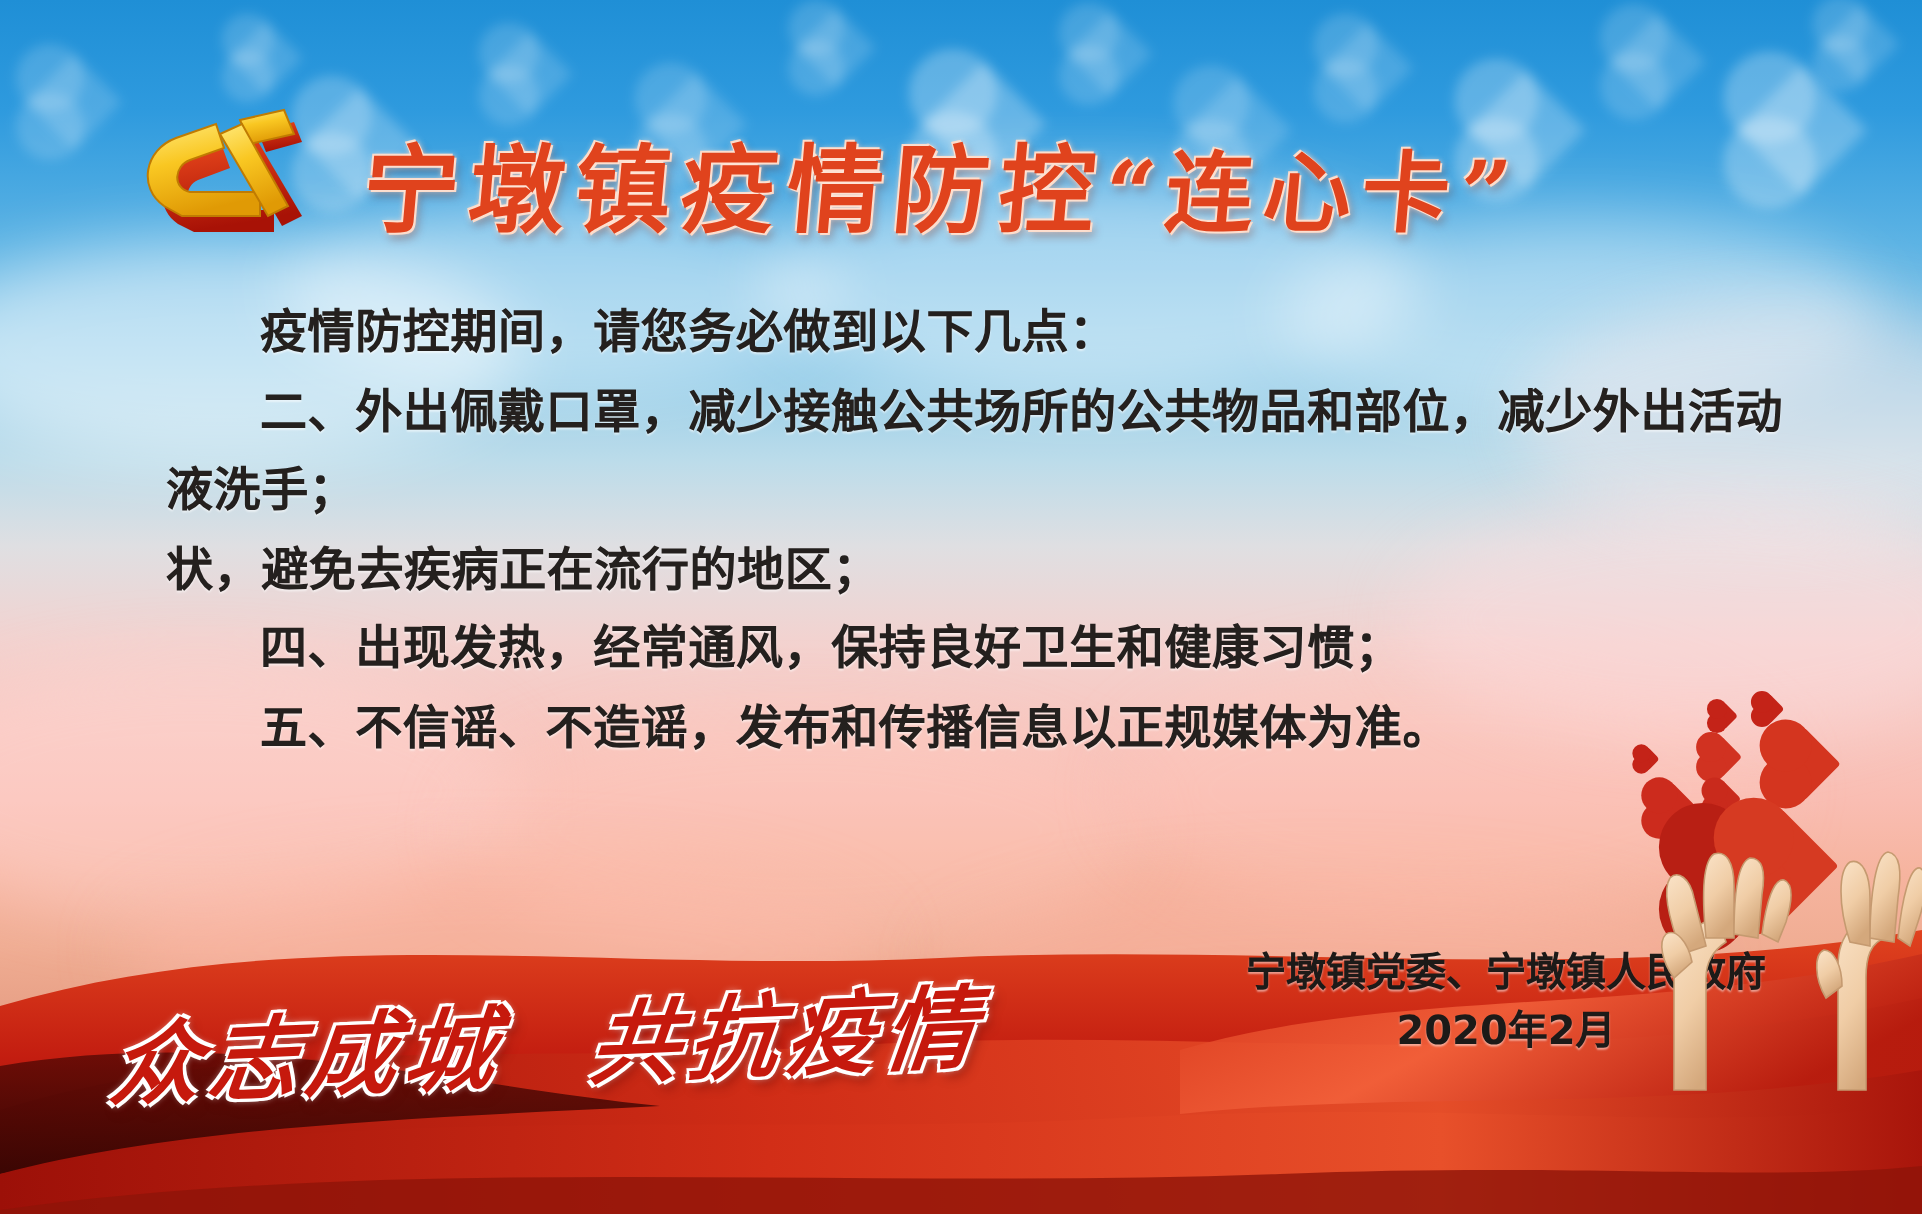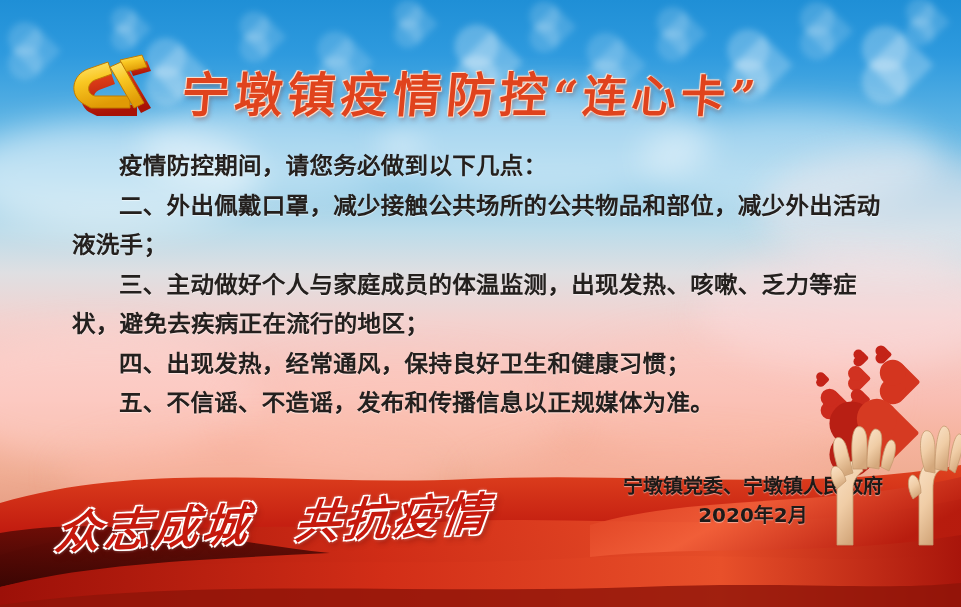--- a/index.html
+++ b/index.html
@@ -87,21 +87,21 @@
       -1px -1px 0 #fbd8c6,
        2px 3px 5px rgba(120,20,0,.35);
     white-space:nowrap;
     transform:skewX(-5deg);
   }
   .title-quote{font-size:44px;}
 
   
   .body-text{
     position:absolute;
-    left:72px;
+    left:83px;
     top:148px;
     width:830px;
     color:#24201e;
     font-size:23.5px;
     line-height:37.5px;
     font-weight:bold;
     font-family:"DejaVu Sans","Liberation Sans",sans-serif;
     text-shadow:0 1px 1px rgba(255,255,255,.55);
     letter-spacing:.3px;
   }
@@ -271,21 +271,20 @@
     <div class="title-text"><span>宁墩镇疫情防控</span><span class="title-quote">“连心卡”</span></div>
   </div>
 
   <div class="body-text">
     <p class="para">疫情防控期间，请您务必做到以下几点：</p>
 
 
     <p class="para">二、外出佩戴口罩，减少接触公共场所的公共物品和部位，减少外出活动</p>
     <p class="para cont">液洗手；</p>
 
-    <p class="para">三、主动做好个人与家庭成员的体温监测，出现发热、咳嗽、乏力等症</p>
     <p class="para cont">状，避免去疾病正在流行的地区；</p>
 
     <p class="para">四、出现发热，经常通风，保持良好卫生和健康习惯；</p>
 
     <p class="para">五、不信谣、不造谣，发布和传播信息以正规媒体为准。</p>
   </div>
 
   <div class="signature">
     <div>宁墩镇党委、宁墩镇人民政府</div>
     <div>2020年2月</div>

